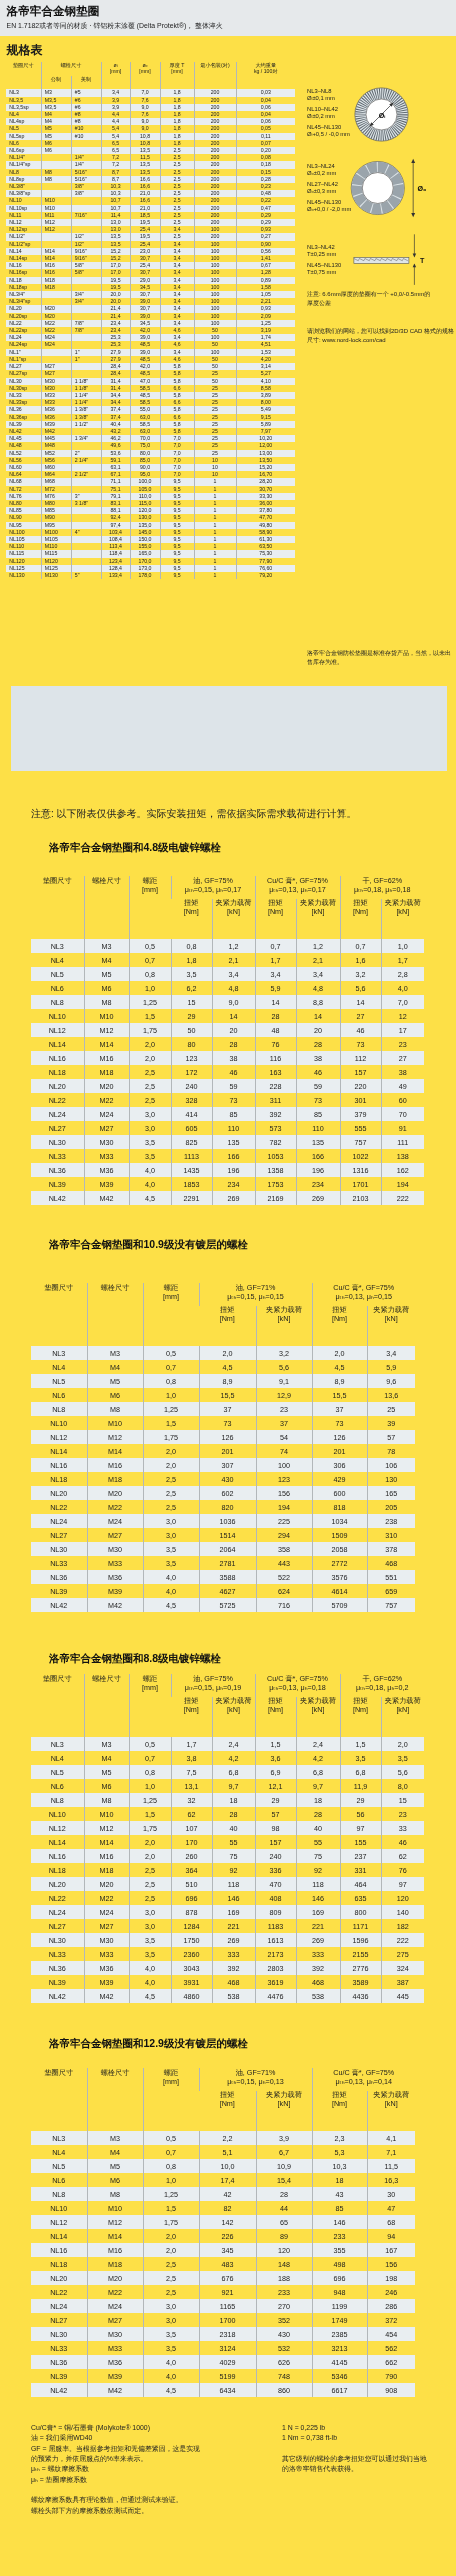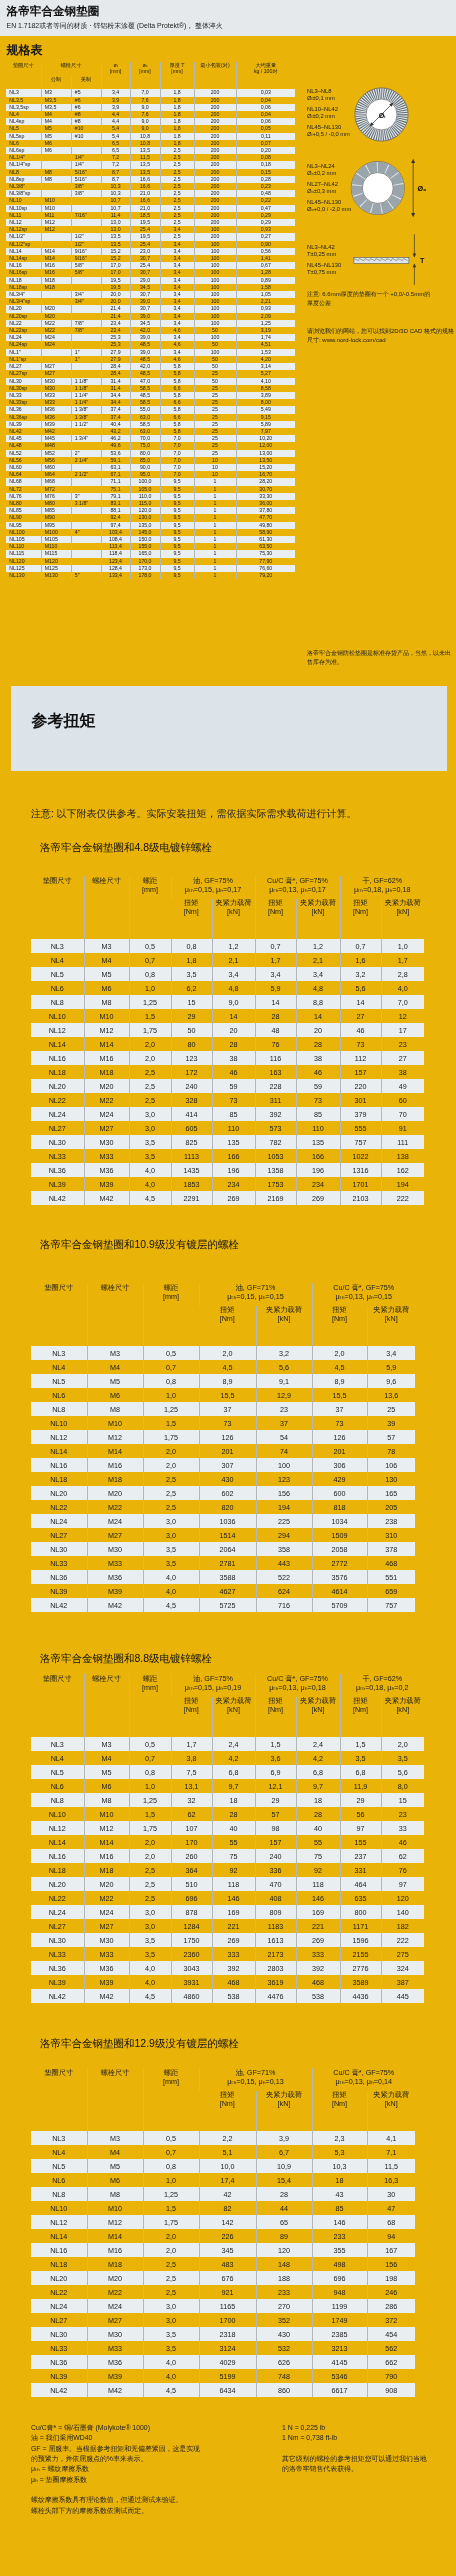--- a/index.html
+++ b/index.html
@@ -1,19 +1,19 @@
 <!DOCTYPE html>
 <html style="--band: #e6e9eb; --box: #dde4e9; --stripe: #e9eef1; --border: #b2b7ba;font-size:8.8px"><head>
 <meta charset="utf-8">
 <style>
   :root{
     --band:#e6e9eb; --box:#dde4e9; --stripe:#e9eef1; --border:#b2b7ba; --text:#1c1c1c;
   }
   html,body{margin:0;padding:0;background:#fff;}
-  .page{position:relative;width:457px;height:2576px;background:#eab308;
+  .page{position:relative;width:457px;height:2576px;background:#fde047;
         font-family:"Liberation Sans","DejaVu Sans",sans-serif;color:var(--text);overflow:hidden;}
   .abs{position:absolute;}
   
   .band{position:absolute;left:0;top:0;width:457px;height:36px;background:var(--band);}
   .band h1{margin:0;padding:3.9px 0 0 6.6px;font-size:11.6px;font-weight:bold;color:#111;}
   .band .sub{padding:1.7px 0 0 6.6px;font-size:6.9px;color:#222;}
   .spec-heading{position:absolute;left:6.6px;top:42px;margin:0;font-size:12px;font-weight:bold;}
   
   table{border-collapse:collapse;}
   .spec{position:absolute;left:6px;top:62px;width:288px;table-layout:fixed;font-size:5.2px;}
@@ -29,21 +29,21 @@
   
   .side-txt{position:absolute;left:307px;font-size:5.8px;line-height:1.25;color:#222;}
   .tolitem{margin-bottom:3.3px;}
   .side-note{position:absolute;left:307px;font-size:6px;line-height:1.45;color:#222;}
   svg text{font-family:"Liberation Sans","DejaVu Sans",sans-serif;}
   
   .tq-box{position:absolute;left:11px;top:686px;width:436px;height:85px;background:var(--box);}
   .tq-box h2{margin:0;padding:25px 0 0 20.4px;font-size:16px;font-weight:bold;color:#111;}
   .tq-box .sub{padding:3.3px 0 0 21px;font-size:9px;color:#222;}
   .tq-note{position:absolute;left:31px;top:807px;width:413px;font-size:10px;color:#222;}
-  .t-title{position:absolute;left:40px;margin:0;font-size:10.5px;font-weight:normal;color:#111;}
+  .t-title{position:absolute;left:49px;margin:0;font-size:10.5px;font-weight:bold;color:#111;}
   .torque-table{position:absolute;}
   .ttable{width:100%;table-layout:fixed;font-size:7.2px;}
   .ttable th{font-weight:normal;font-size:7.2px;line-height:1.2;text-align:center;padding:0;}
   .ttable thead tr:first-child th{height:22px;vertical-align:top;padding-top:1.1px;}
   .ttable thead tr:nth-child(2) th{height:40px;vertical-align:top;}
   .ttable th.side-label{vertical-align:middle;padding-bottom:14.3px;}
   .ttable td{height:14px;text-align:center;padding:0 1.1px;white-space:nowrap;}
   .ttable td:nth-child(n+2){border-left:0.6px solid var(--border);}
   .ttable thead th:nth-child(n+2){border-left:0.6px solid var(--border);}
   .ttable tbody tr:nth-child(odd){background:var(--stripe);}
@@ -851,21 +851,20 @@
     <line x1="128" y1="61" x2="128" y2="98" stroke="#333" stroke-width="1.2"></line>
     <polygon points="128,59 124.8,66 131.2,66" fill="#333"></polygon>
     <text x="138" y="58" font-size="13" font-weight="bold" fill="#111">T</text>
   </svg>
 
   <div class="side-note abs" style="top:290px;width:129px">注意: 6.6mm厚度的垫圈有一个 +0,0/-0.5mm的厚度公差</div>
   <div class="side-note abs" style="top:327px;width:148px">请浏览我们的网站，您可以找到2D/3D CAD 格式的规格尺寸: www.nord-lock.com/cad</div>
   <div class="side-note abs" style="top:649px;width:144px">洛帝牢合金钢防松垫圈是标准存货产品，当然，以未出售库存为准。</div>
 
   <section class="tq-box">
-    <h2>参考扭矩</h2>
   </section>
 
   <div class="tq-note">注意: 以下附表仅供参考。实际安装扭矩，需依据实际需求载荷进行计算。</div>
 
   <h3 class="t-title" style="top:841px">洛帝牢合金钢垫圈和4.8级电镀锌螺栓</h3>
   <div class="torque-table" style="left:31px;top:876px;width:393px">
       <table class="ttable">
         <colgroup>
           <col style="width:53px">
           <col style="width:45px">

